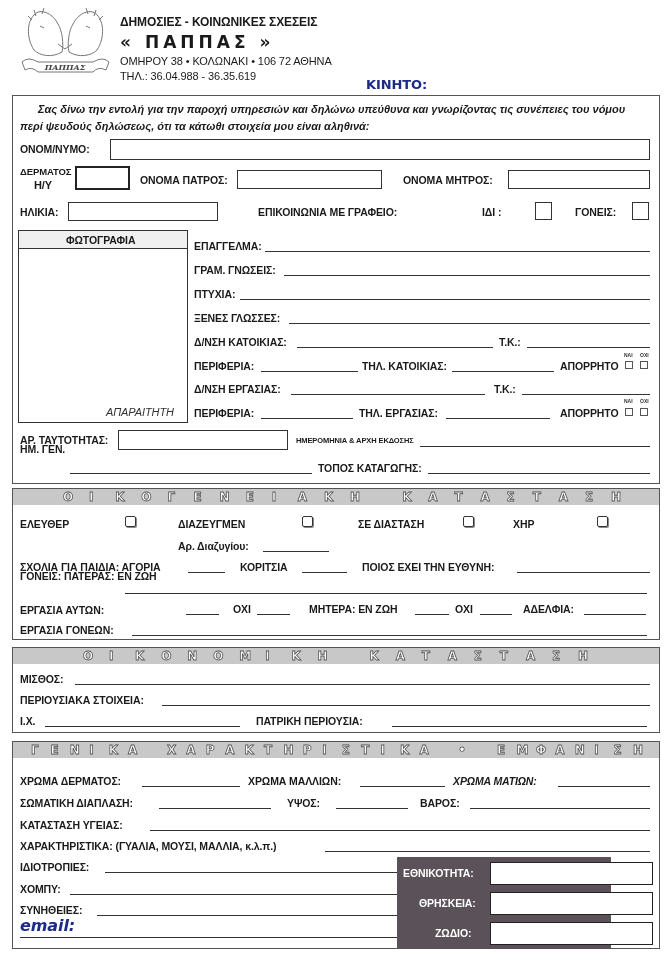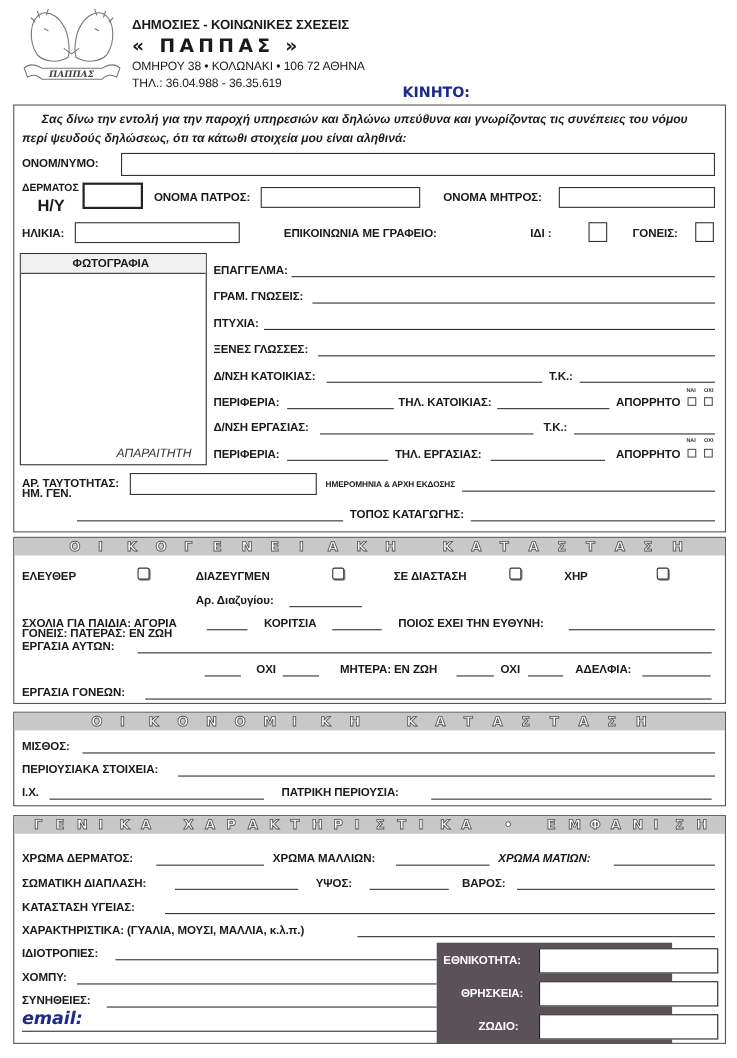--- a/index.html
+++ b/index.html
@@ -41,21 +41,21 @@
 <div class="lbl" style="left:120px;top:70px;font-size:11px;font-weight:normal;">ΤΗΛ.: 36.04.988 - 36.35.619</div>
 <div class="lbl hand" style="left:366px;top:77px;font-size:13px;">ΚΙΝΗΤΟ:</div>
 
 <div class="section" style="left:12px;top:95px;width:648px;height:389px;"></div>
 <div class="abs" style="left:20px;top:101px;width:630px;font-size:11px;font-style:italic;font-weight:bold;line-height:17px;text-indent:18px;">Σας δίνω την εντολή για την παροχή υπηρεσιών και δηλώνω υπεύθυνα και γνωρίζοντας τις συνέπειες του νόμου περί ψευδούς δηλώσεως, ότι τα κάτωθι στοιχεία μου είναι αληθινά:</div>
 
 <div class="lbl" style="left:20px;top:143px;">ΟΝΟΜ/ΝΥΜΟ:</div>
 <div class="box" style="left:110px;top:139px;width:540px;height:21px;"></div>
 
 <div class="lbl" style="left:20px;top:166px;font-size:9.5px;">ΔΕΡΜΑΤΟΣ</div>
-<div class="lbl" style="left:34px;top:179px;font-size:15px;">Η/Υ</div>
+<div class="lbl" style="left:34px;top:179px;font-size:11px;">Η/Υ</div>
 <div class="box" style="left:75px;top:166px;width:55px;height:24px;border:2px solid #222;"></div>
 <div class="lbl" style="left:140px;top:174px;">ΟΝΟΜΑ ΠΑΤΡΟΣ:</div>
 <div class="box" style="left:237px;top:170px;width:145px;height:19px;"></div>
 <div class="lbl" style="left:403px;top:174px;">ΟΝΟΜΑ ΜΗΤΡΟΣ:</div>
 <div class="box" style="left:508px;top:170px;width:142px;height:19px;"></div>
 
 <div class="lbl" style="left:20px;top:206px;">ΗΛΙΚΙΑ:</div>
 <div class="box" style="left:68px;top:202px;width:150px;height:19px;"></div>
 <div class="lbl" style="left:258px;top:206px;">ΕΠΙΚΟΙΝΩΝΙΑ ΜΕ ΓΡΑΦΕΙΟ:</div>
 <div class="lbl" style="left:482px;top:206px;">ΙΔΙ     :</div>
@@ -157,21 +157,21 @@
 <div class="lbl" style="left:178px;top:540px;font-weight:bold;">Αρ. Διαζυγίου:</div>
 <div class="line" style="left:263px;top:551px;width:66px;"></div>
 
 <div class="lbl" style="left:20px;top:561px;">ΣΧΟΛΙΑ ΓΙΑ ΠΑΙΔΙΑ: ΑΓΟΡΙΑ</div>
 <div class="line" style="left:188px;top:572px;width:37px;"></div>
 <div class="lbl" style="left:240px;top:561px;">ΚΟΡΙΤΣΙΑ</div>
 <div class="line" style="left:302px;top:572px;width:45px;"></div>
 <div class="lbl" style="left:362px;top:561px;">ΠΟΙΟΣ ΕΧΕΙ ΤΗΝ ΕΥΘΥΝΗ:</div>
 <div class="line" style="left:517px;top:572px;width:133px;"></div>
 
-<div class="lbl" style="left:20px;top:582px;">ΕΡΓΑΣΙΑ ΑΥΤΩΝ:</div>
+<div class="lbl" style="left:20px;top:604px;">ΕΡΓΑΣΙΑ ΑΥΤΩΝ:</div>
 <div class="line" style="left:125px;top:593px;width:522px;"></div>
 
 <div class="lbl" style="left:20px;top:570px;">ΓΟΝΕΙΣ:  ΠΑΤΕΡΑΣ: ΕΝ ΖΩΗ</div>
 <div class="line" style="left:186px;top:614px;width:33px;"></div>
 <div class="lbl" style="left:233px;top:603px;">ΟΧΙ</div>
 <div class="line" style="left:257px;top:614px;width:33px;"></div>
 <div class="lbl" style="left:309px;top:603px;">ΜΗΤΕΡΑ: ΕΝ ΖΩΗ</div>
 <div class="line" style="left:415px;top:614px;width:34px;"></div>
 <div class="lbl" style="left:455px;top:603px;">ΟΧΙ</div>
 <div class="line" style="left:480px;top:614px;width:32px;"></div>

